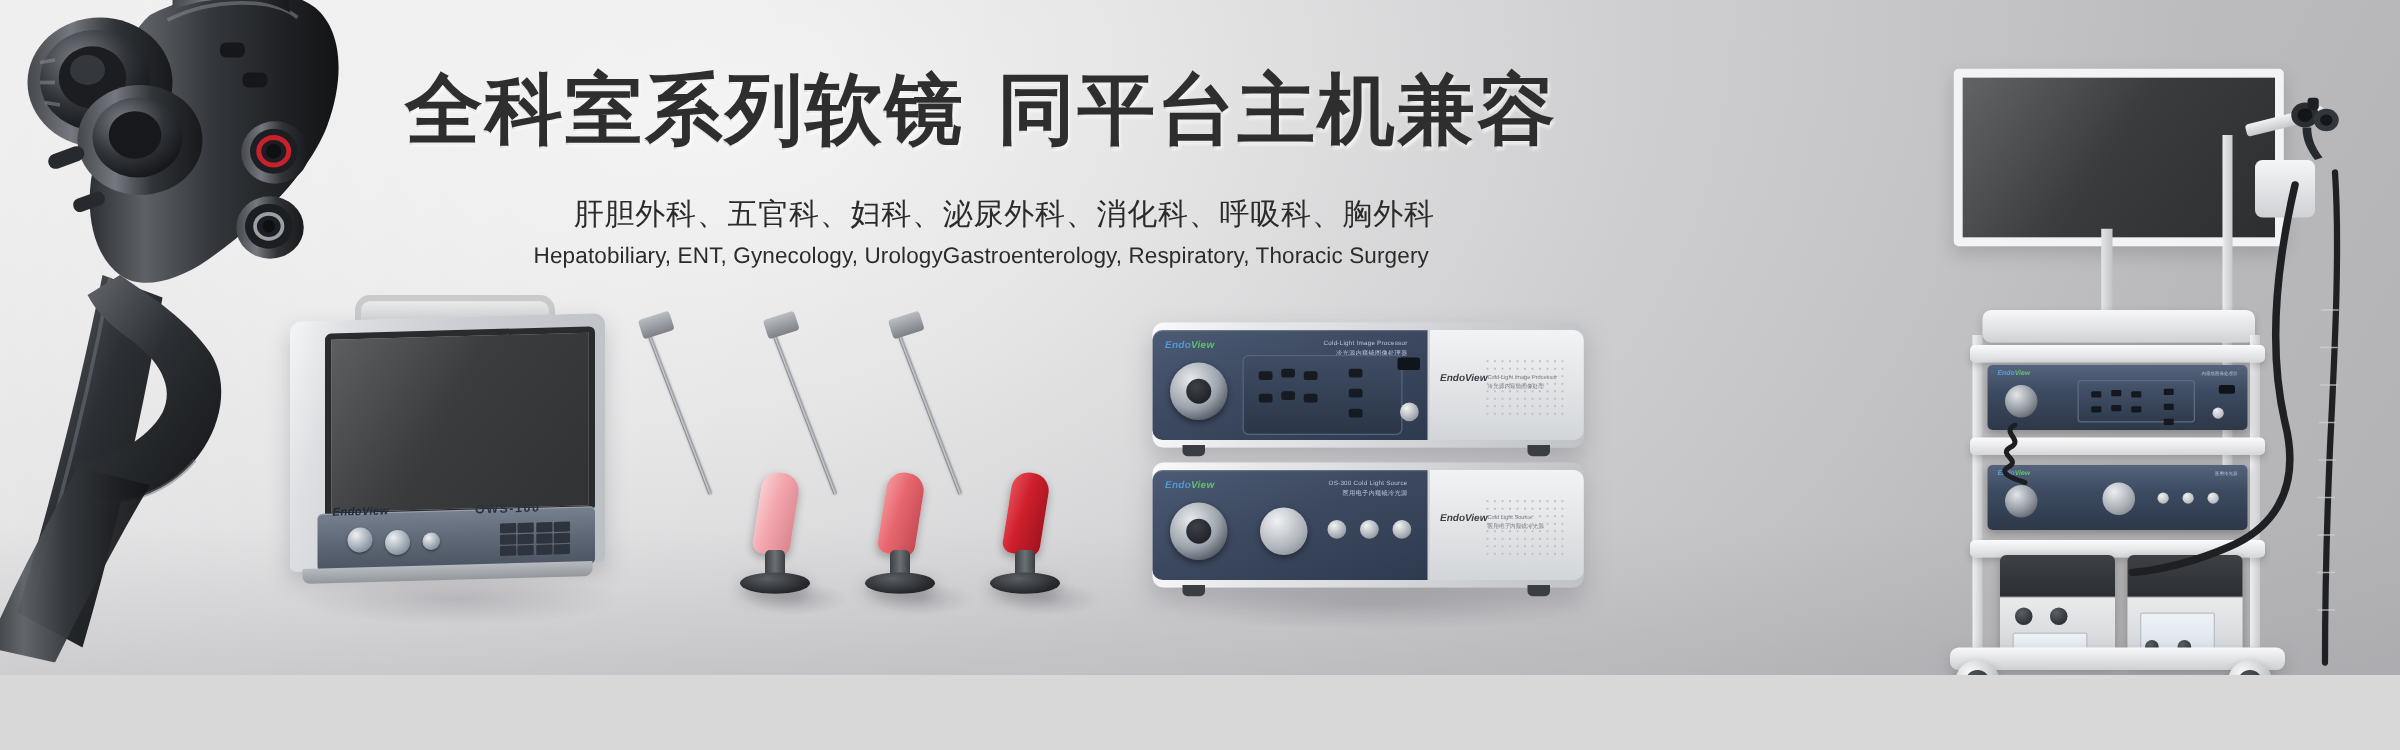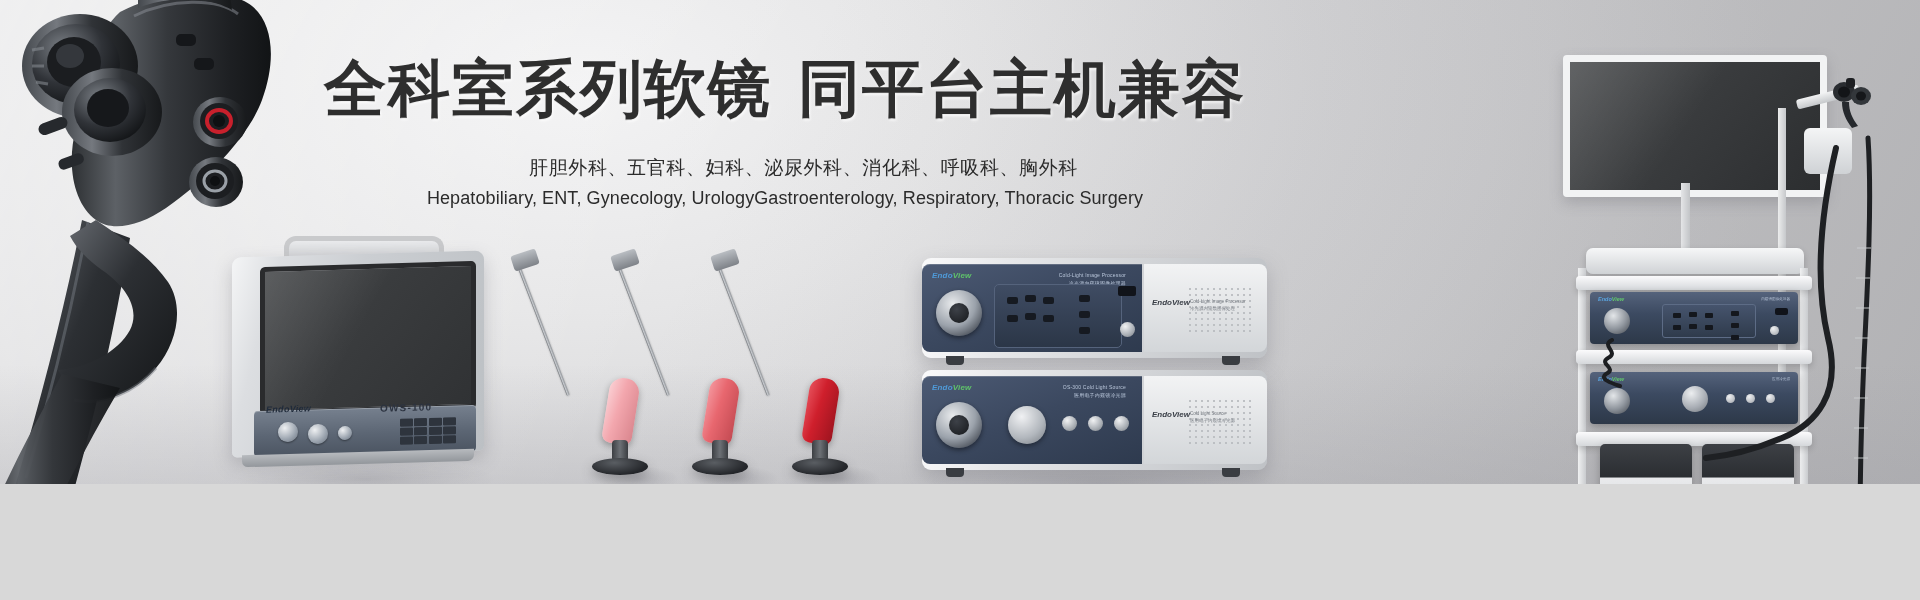--- a/index.html
+++ b/index.html
@@ -2,21 +2,21 @@
 <html><head>
 <meta charset="utf-8">
 <style>
   html,body{margin:0;padding:0;}
   body{
     width:1920px;height:600px;overflow:hidden;
     font-family:"Liberation Sans",sans-serif;
     background:#d8d8d8;
   }
   #stage{
-    position:relative;width:1920px;height:484px;overflow:hidden;
+    position:relative;width:1920px;height:540px;overflow:hidden;
     background:
       radial-gradient(ellipse 1200px 700px at 30% 18%, #f2f2f3 0%, #e6e6e7 32%, #d6d6d8 62%, #c9c9cb 100%);
   }
   #stage:before{
     content:"";position:absolute;inset:0;
     background:linear-gradient(118deg, rgba(255,255,255,.55) 0%, rgba(255,255,255,0) 38%, rgba(120,120,125,.12) 72%, rgba(95,95,100,.22) 100%);
     pointer-events:none;
   }
   #stage:after{
     content:"";position:absolute;left:0;bottom:0;width:100%;height:120px;
@@ -30,21 +30,21 @@
     font-size:62px;font-weight:700;letter-spacing:2px;color:#2e2e2e;
     line-height:1.18;white-space:nowrap;
     text-shadow:1px 2px 3px rgba(255,255,255,.85), 0 1px 0 rgba(120,120,120,.35);
   }
   .headline .gap{display:inline-block;width:26px;}
   .subhead{
     margin-top:8px;font-size:30px;font-weight:700;color:#151515;
     letter-spacing:.2px;white-space:nowrap;
     text-shadow:0 1px 2px rgba(255,255,255,.7);
   }
-  .deptline{margin-top:30px;font-size:19px;color:#2b2b2b;letter-spacing:.6px;white-space:nowrap;padding-left:37px;}
+  .deptline{margin-top:30px;font-size:24px;color:#2b2b2b;letter-spacing:.6px;white-space:nowrap;padding-left:37px;}
   .deptline-en{margin-top:7px;font-size:18px;color:#2b2b2b;letter-spacing:.1px;white-space:nowrap;}
 
   
   .scope-left{position:absolute;left:-30px;top:-30px;width:420px;height:560px;z-index:30;}
 
   
   .ows{position:absolute;left:232px;top:236px;width:252px;height:240px;z-index:35;}
   .ows-handle{position:absolute;left:52px;top:0;width:150px;height:26px;
     border:5px solid #c9cacc;border-bottom:none;border-radius:12px 12px 0 0;
     background:linear-gradient(to bottom,#e9eaec,#c3c5c8);}

